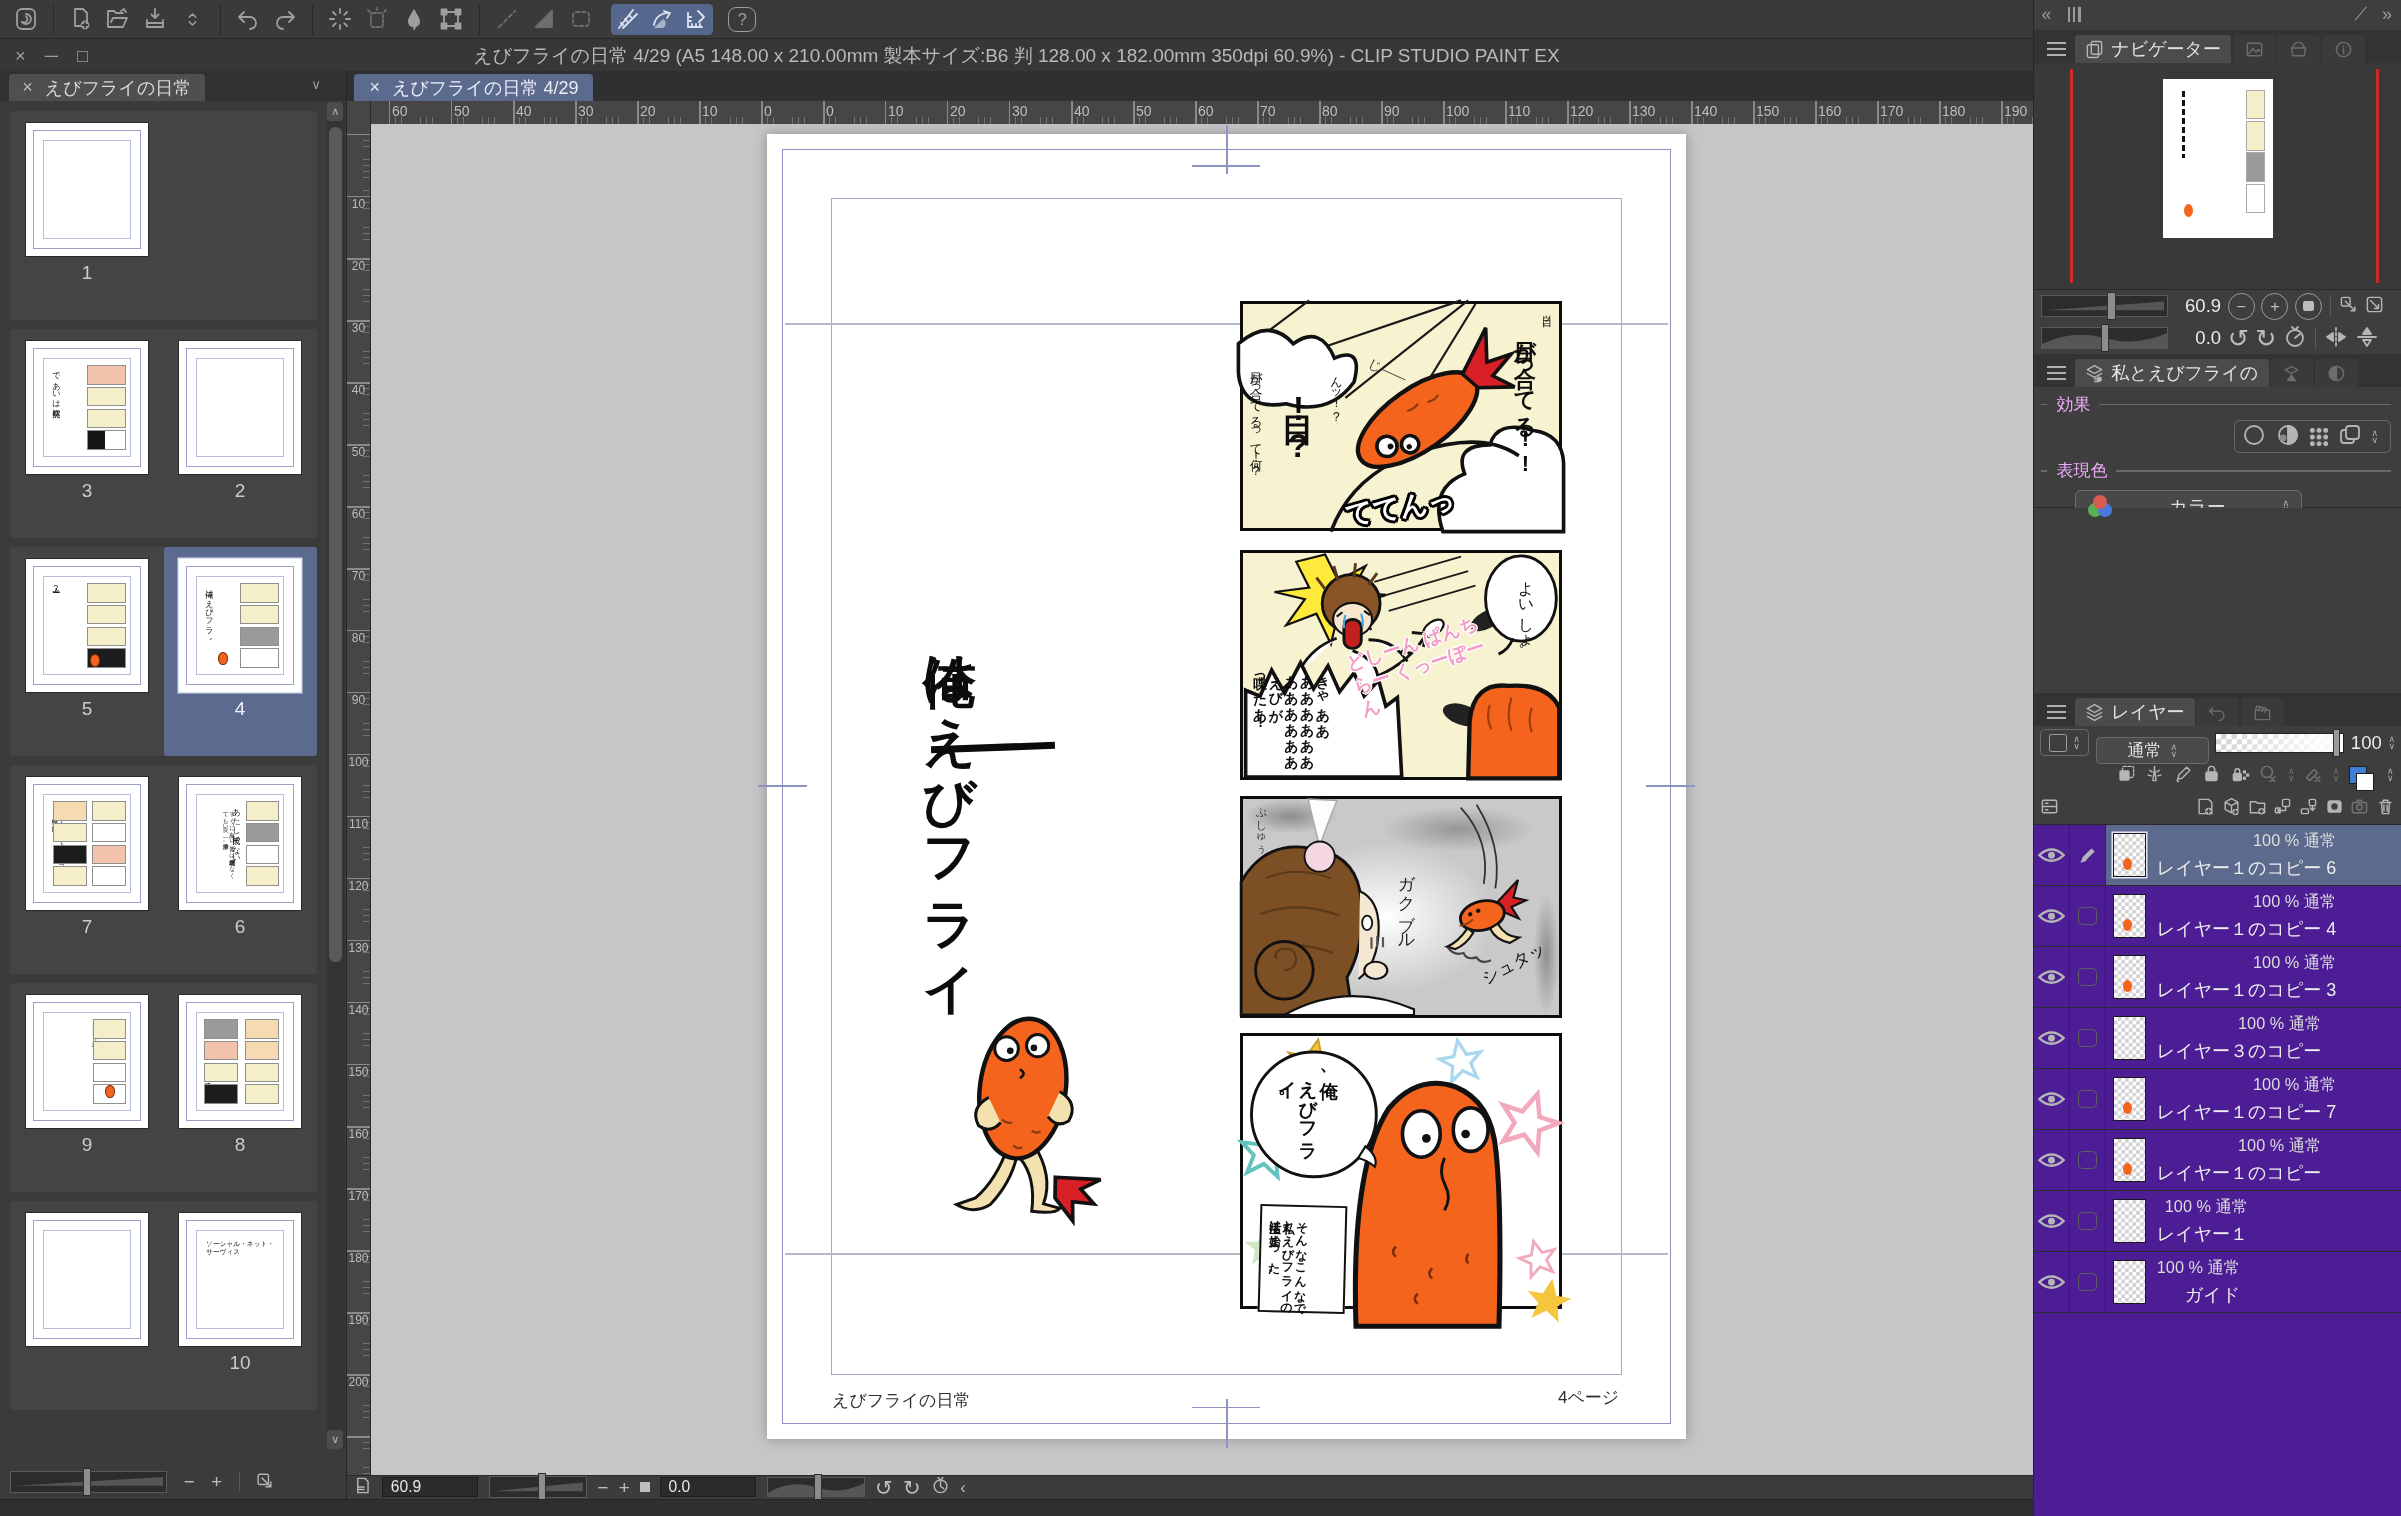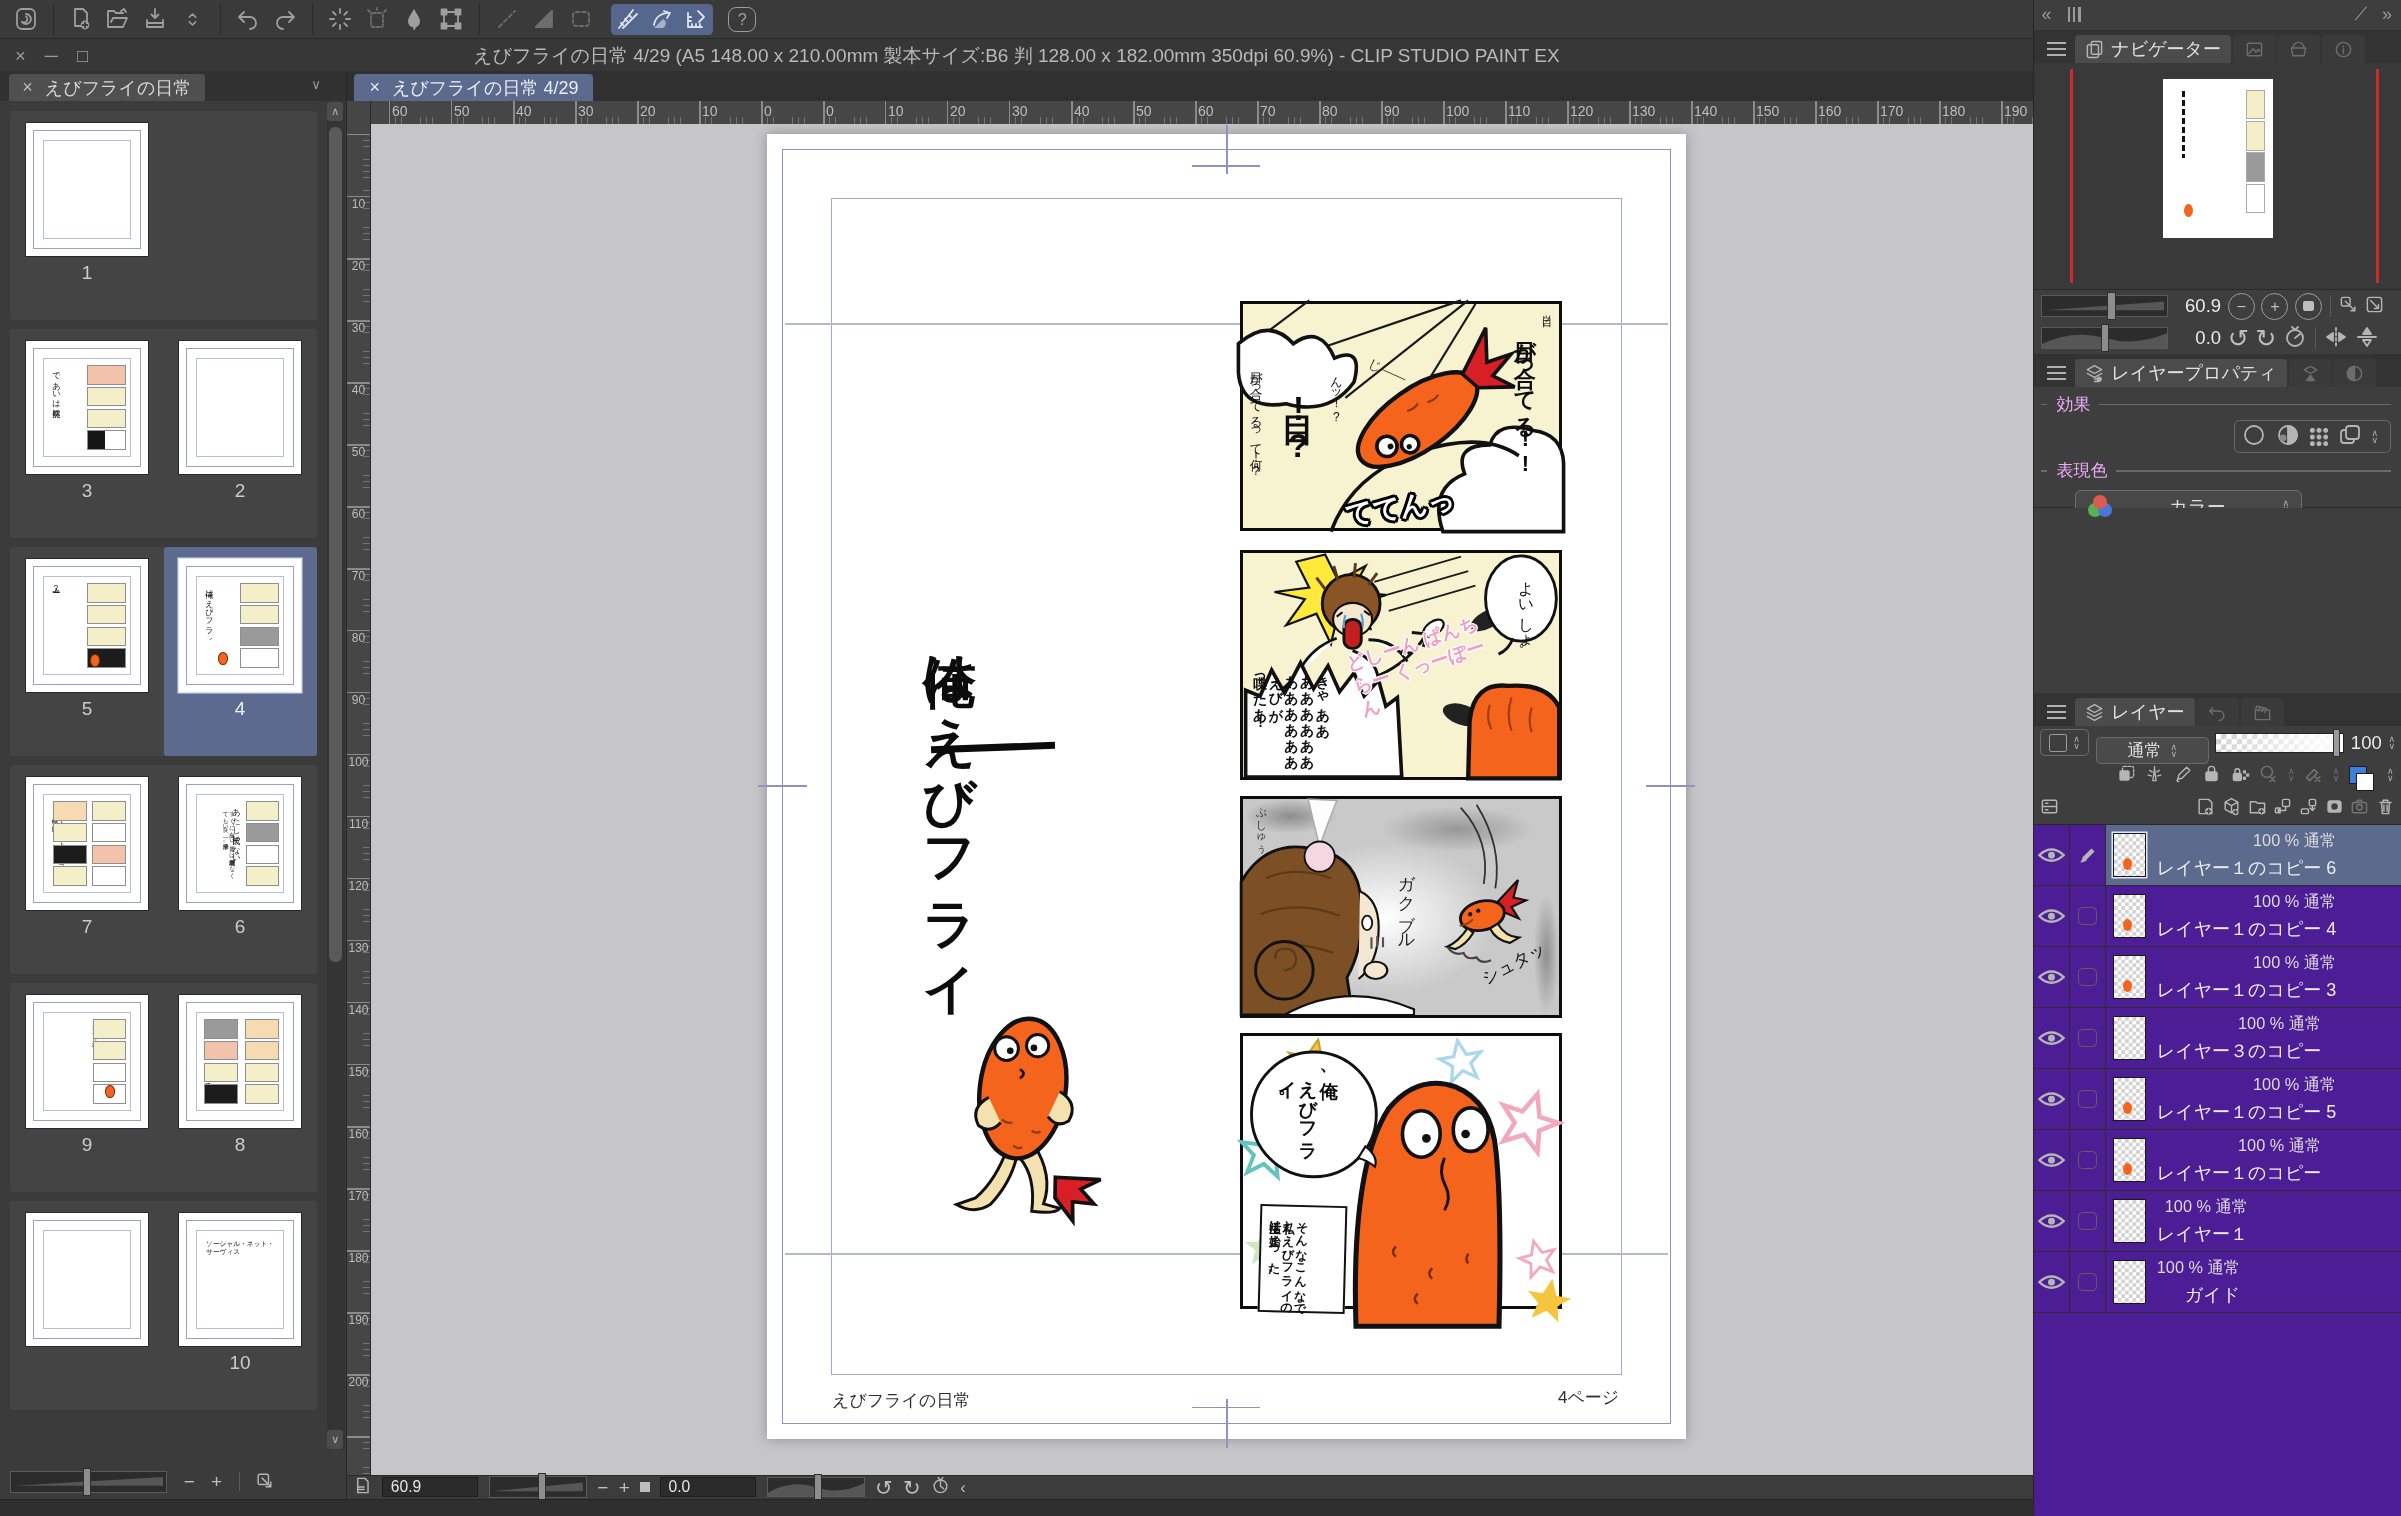--- a/index.html
+++ b/index.html
@@ -862,21 +862,21 @@
     <div class="ptabs">
       <span class="pburger">
           <span class="burger"></span>
         </span>
       <span class="ptab active">
         <svg class="i lt sm" viewBox="0 0 24 24">
             <path d="M12 2l9 5-9 5-9-5zM3 12l9 5 9-5"></path>
             <circle cx="18" cy="19" r="2.4" fill="#b5b5b5"></circle>
             <path d="M12 19h3M12 22h6"></path>
           </svg>
-        <span>レイヤープロパティ</span>
+        <span>私とえびフライの</span>
       </span>
       <span class="ptab ic">
           <svg class="i dk sm" viewBox="0 0 24 24">
             <path d="M12 3l8 4.5-8 4.5-8-4.5z"></path>
             <path d="M12 14l5 7H7z" fill="#6d6d6d"></path>
           </svg>
         </span>
       <span class="ptab ic">
           <svg class="i dk sm" viewBox="0 0 24 24">
             <circle cx="12" cy="12" r="9"></circle>
@@ -1149,21 +1149,21 @@
               <circle cx="13" cy="8" r="3.4" fill="#b5b5b5" stroke="none"></circle>
             </svg>
           </span>
         <span class="lc">
             <span class="chkbox"></span>
           </span>
         <div class="lmain">
             <span class="lthumb checker art"></span>
           <span class="ltext">
               <span class="lmeta">100 % 通常</span>
-              <span class="lname">レイヤー１のコピー 5</span>
+              <span class="lname">レイヤー１のコピー 7</span>
             </span>
           </div>
       </div>
 
       <div class="lrow">
         <span class="lc">
             <svg class="eyeic" viewBox="0 0 26 16">
               <path d="M1 8Q13-3 25 8Q13 19 1 8Z"></path>
               <circle cx="13" cy="8" r="3.4" fill="#b5b5b5" stroke="none"></circle>
             </svg>

